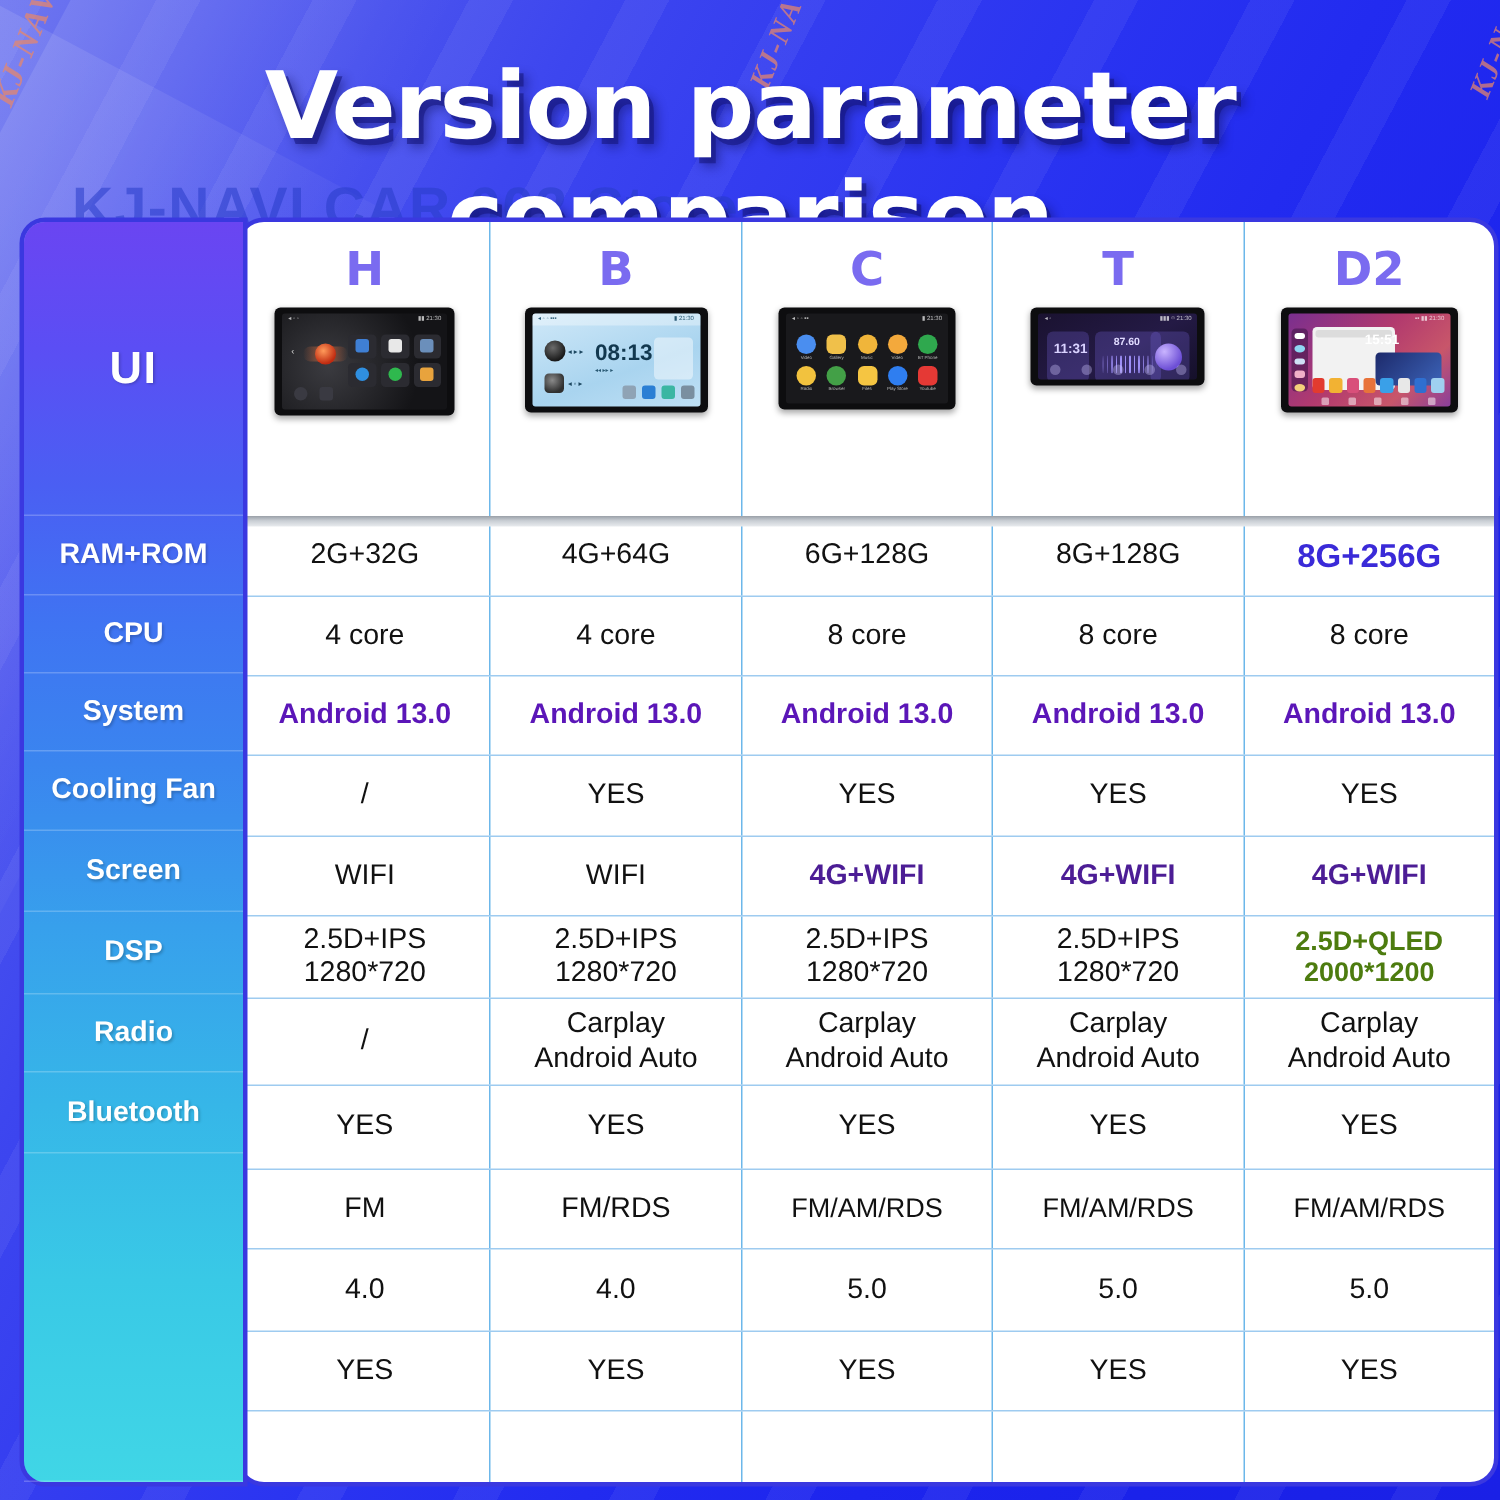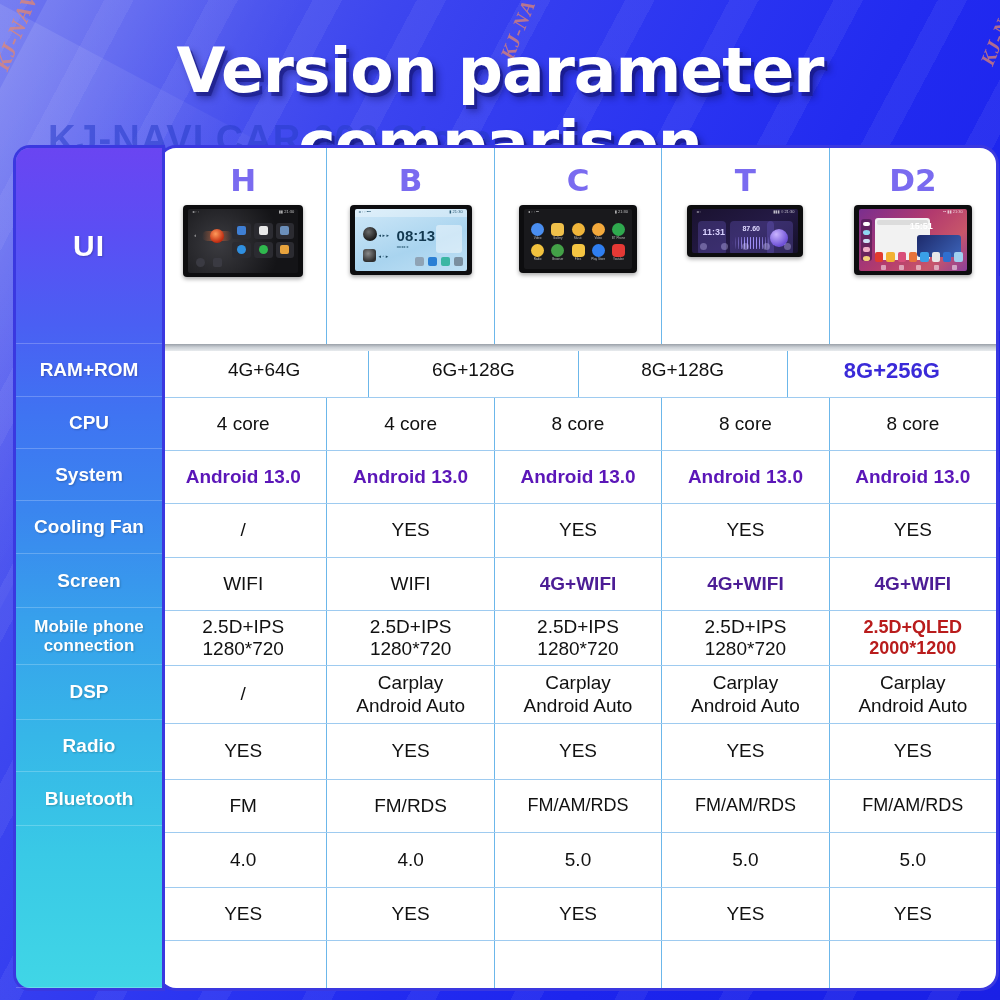--- a/index.html
+++ b/index.html
@@ -117,21 +117,21 @@
   .ui-shelf{
     position:absolute;left:0;right:0;top:196px;height:7px;
     background:linear-gradient(180deg,#9aa0a8,#c9ced4 45%,#e8ebee);
     z-index:2;
   }
 
   
   .v-purple{color:#5b16b8;font-weight:700;}
   .v-blue{color:#3a2ad8;font-weight:700;font-size:22px;}
   .v-red{color:#4c1d95;font-weight:700;}
-  .v-red2{color:#b91c1c;font-weight:700;font-size:18px;}
+  .v-red2{color:#4d7c0f;font-weight:700;font-size:18px;}
   .v-sm{font-size:18px;}
 
   
   .dev{
     position:relative;border-radius:4px;background:#0d0d0f;
     box-shadow:0 2px 4px rgba(0,0,0,.35);
     padding:4px 5px;box-sizing:border-box;
   }
   .dev-scr{position:relative;width:100%;height:100%;overflow:hidden;border-radius:2px;}
   .sbar{position:absolute;left:0;right:0;top:0;height:8px;display:flex;align-items:center;
@@ -226,21 +226,20 @@
 
   <div class="title">Version parameter comparison</div>
 
   <div class="sidebar">
     <div class="sb-cell sb-ui" style="height:196px;">UI</div>
     <div class="sb-cell sb-label" style="height:53px;">RAM+ROM</div>
     <div class="sb-cell sb-label" style="height:52px;">CPU</div>
     <div class="sb-cell sb-label" style="height:52px;text-align:right;">System</div>
     <div class="sb-cell sb-label" style="height:53px;">Cooling Fan</div>
     <div class="sb-cell sb-label" style="height:54px;">Screen</div>
-    <div class="sb-cell sb-label small" style="height:57px;padding:0 6px;">Mobile phone connection</div>
     <div class="sb-cell sb-label" style="height:55px;">DSP</div>
     <div class="sb-cell sb-label" style="height:52px;">Radio</div>
     <div class="sb-cell sb-label" style="height:54px;">Bluetooth</div>
     <div class="sb-cell" style="flex:1 1 auto;"></div>
   </div>
 
   <div class="card">
     <div class="table">
 
       <div class="trow row-ui">
@@ -429,20 +428,21 @@
                   <span class="d-nico"></span>
                 <span class="d-nico"></span>
               </div>
             </div>
           </div>
         </div>
       </div>
       <div class="ui-shelf"></div>
 
       <div class="trow" style="height:53px;">
+        <div class="tcell">2G+32G</div>
         <div class="tcell">4G+64G</div>
         <div class="tcell">6G+128G</div>
         <div class="tcell">8G+128G</div>
         <div class="tcell v-blue">8G+256G</div>
       </div>
 
       <div class="trow" style="height:52px;">
         <div class="tcell">4 core</div>
         <div class="tcell">4 core</div>
         <div class="tcell">8 core</div>

